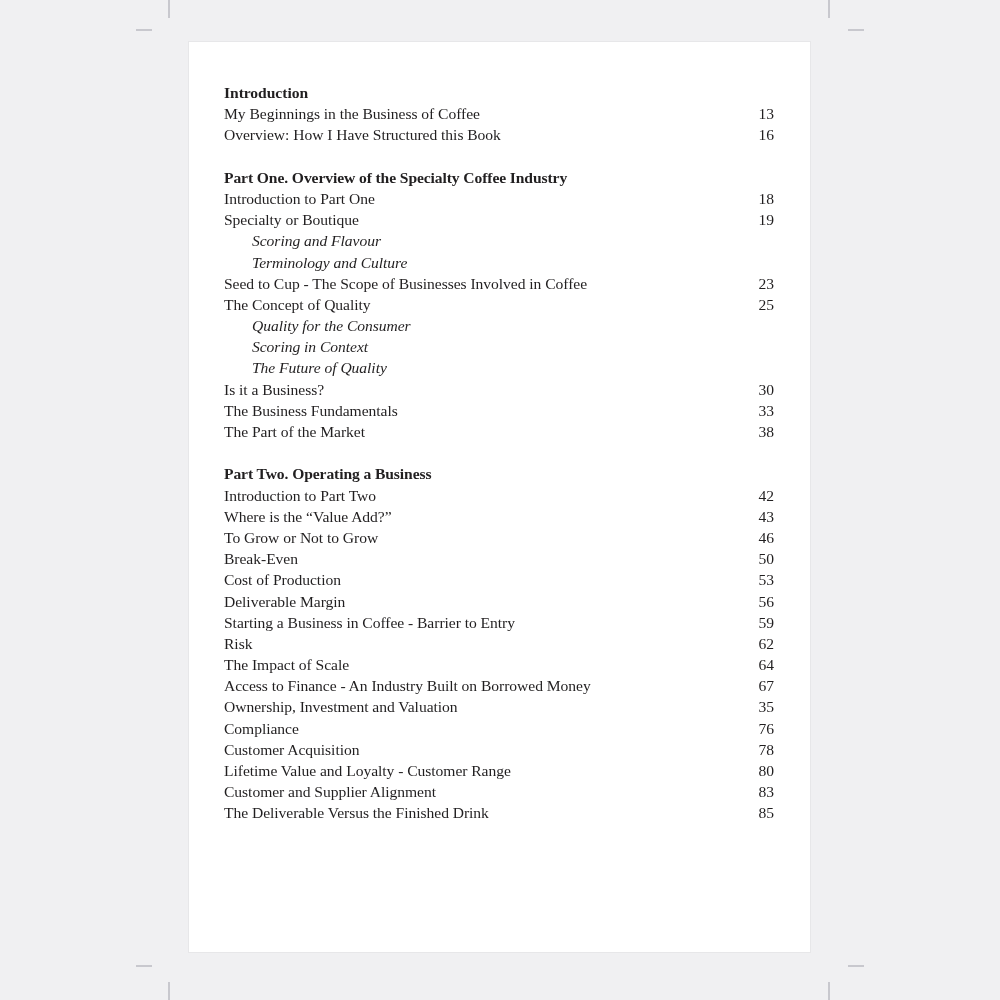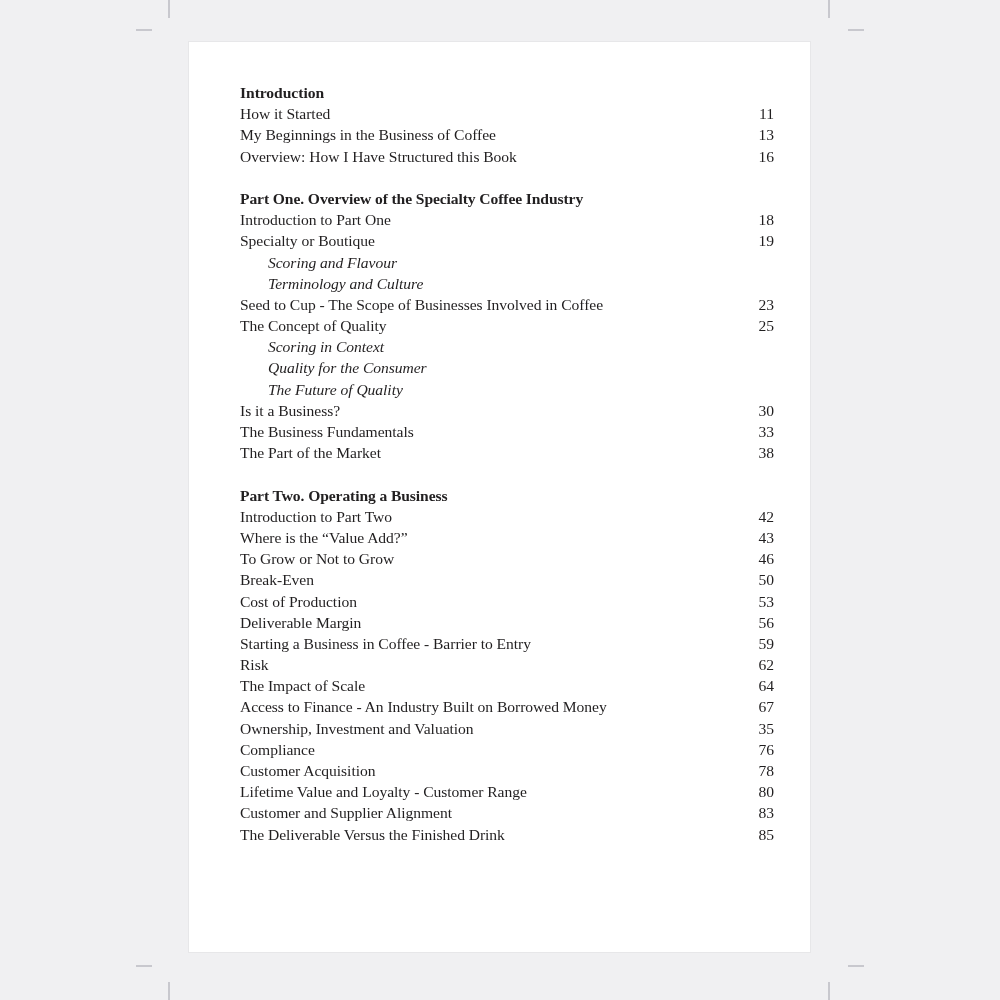--- a/index.html
+++ b/index.html
@@ -47,21 +47,20 @@
     height: 910px;
     background: #ffffff;
     box-shadow: 0 0 0 1px rgba(0,0,0,0.035);
   }
 
   .toc {
     position: absolute;
     left: 35px;
     top: 40px;
     right: 35px;
-    margin-left: 16px;
   }
 
   
   .toc-entry {
     position: relative;
     height: 21.2px;
     line-height: 21.2px;
     white-space: nowrap;
   }
   .toc-entry .title {
@@ -106,33 +105,32 @@
 <div class="crop-mark crop-v tr"></div>
 <div class="crop-mark crop-h tr"></div>
 <div class="crop-mark crop-v bl"></div>
 <div class="crop-mark crop-h bl"></div>
 <div class="crop-mark crop-v br"></div>
 <div class="crop-mark crop-h br"></div>
 
 <div class="page-sheet">
   <div class="toc" id="toc-root">
       <div class="toc-entry section"><span class="title">Introduction</span></div>
-      <div class="toc-entry line"><span class="title">How it Started</span><span class="page-num">11</span></div>
       <div class="toc-entry line"><span class="title">My Beginnings in the Business of Coffee</span><span class="page-num">13</span></div>
       <div class="toc-entry line"><span class="title">Overview: How I Have Structured this Book</span><span class="page-num">16</span></div>
       <div class="toc-spacer"></div>
       <div class="toc-entry part"><span class="title">Part One. Overview of the Specialty Coffee Industry</span></div>
       <div class="toc-entry line"><span class="title">Introduction to Part One</span><span class="page-num">18</span></div>
       <div class="toc-entry line"><span class="title">Specialty or Boutique</span><span class="page-num">19</span></div>
       <div class="toc-entry sub"><span class="title">Scoring and Flavour</span></div>
       <div class="toc-entry sub"><span class="title">Terminology and Culture</span></div>
       <div class="toc-entry line"><span class="title">Seed to Cup - The Scope of Businesses Involved in Coffee</span><span class="page-num">23</span></div>
       <div class="toc-entry line"><span class="title">The Concept of Quality</span><span class="page-num">25</span></div>
+      <div class="toc-entry sub"><span class="title">Quality for the Consumer</span></div>
       <div class="toc-entry sub"><span class="title">Scoring in Context</span></div>
-      <div class="toc-entry sub"><span class="title">Quality for the Consumer</span></div>
       <div class="toc-entry sub"><span class="title">The Future of Quality</span></div>
       <div class="toc-entry line"><span class="title">Is it a Business?</span><span class="page-num">30</span></div>
       <div class="toc-entry line"><span class="title">The Business Fundamentals</span><span class="page-num">33</span></div>
       <div class="toc-entry line"><span class="title">The Part of the Market</span><span class="page-num">38</span></div>
       <div class="toc-spacer"></div>
       <div class="toc-entry part"><span class="title">Part Two. Operating a Business</span></div>
       <div class="toc-entry line"><span class="title">Introduction to Part Two</span><span class="page-num">42</span></div>
       <div class="toc-entry line"><span class="title">Where is the “Value Add?”</span><span class="page-num">43</span></div>
       <div class="toc-entry line"><span class="title">To Grow or Not to Grow</span><span class="page-num">46</span></div>
       <div class="toc-entry line"><span class="title">Break-Even</span><span class="page-num">50</span></div>

